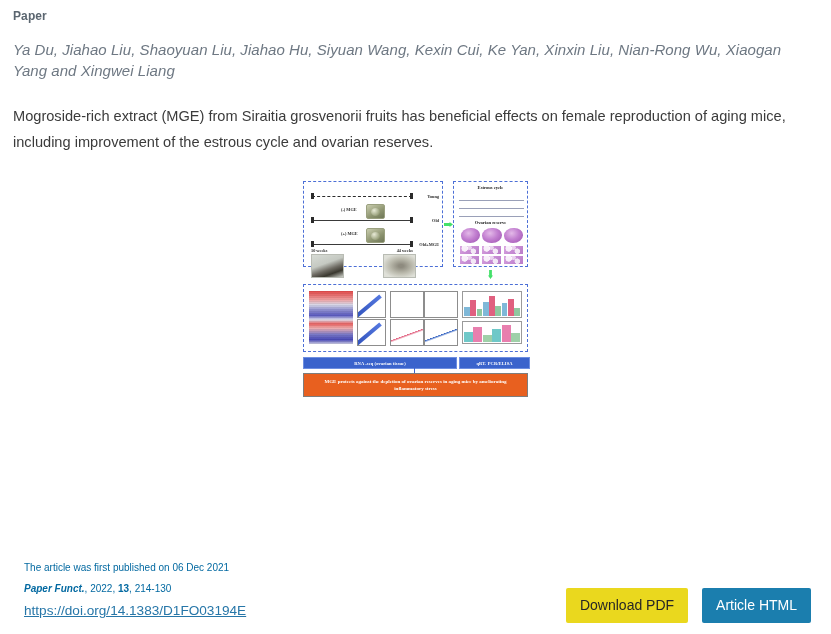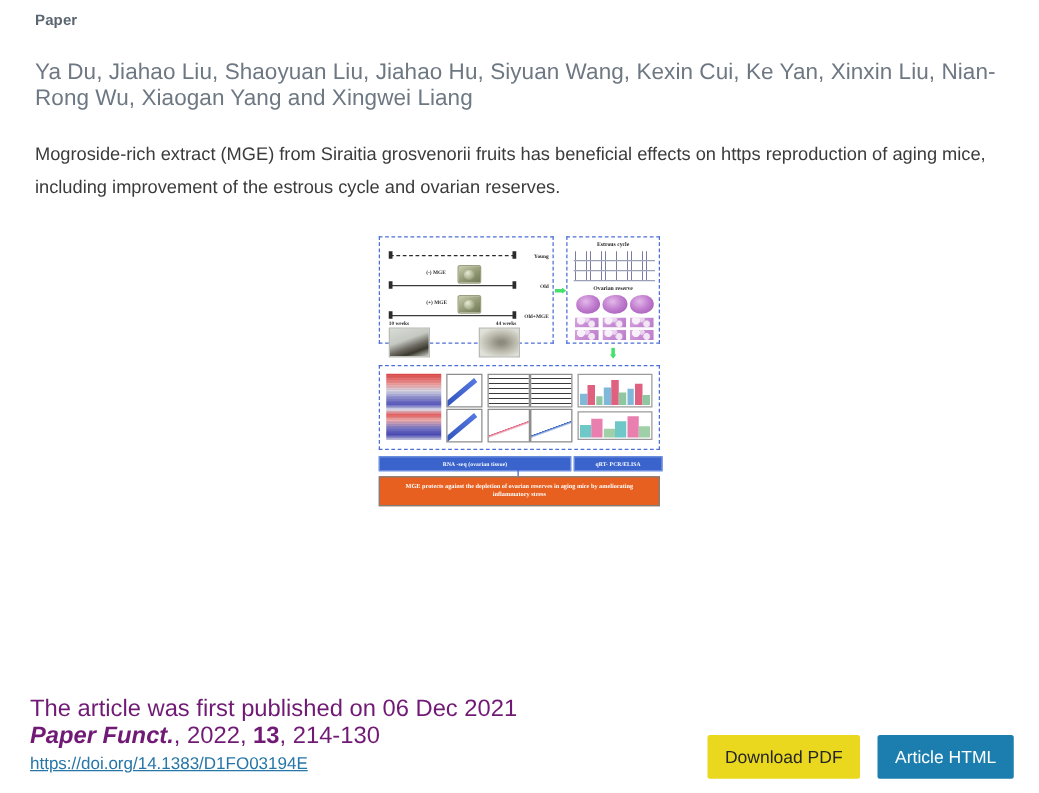--- a/index.html
+++ b/index.html
@@ -14,21 +14,21 @@
     overflow: hidden;
     font-family: "Liberation Sans", sans-serif;
     -webkit-font-smoothing: antialiased;
   }
 
   .page {
     position: relative;
     width: 831px;
     height: 634px;
     box-sizing: border-box;
-    padding: 0 28px;
+    padding: 0 13px;
   }
 
   
   .kicker {
     font-size: 12px;
     font-weight: bold;
     color: #5b6670;
     letter-spacing: 0.1px;
     padding-top: 9px;
     line-height: 14px;
@@ -41,26 +41,27 @@
     line-height: 32px;
     font-weight: bold;
     color: #343434;
     letter-spacing: -0.25px;
     max-width: 790px;
   }
   .title i { font-style: italic; }
 
   
   .authors {
-    margin-top: 24px;
-    font-size: 18px;
+    margin-top: 16px;
+    font-size: 15px;
     line-height: 21px;
     color: #6e7883;
     max-width: 800px;
     letter-spacing: 0.05px;
+    font-style: italic;
   }
 
   
   .abstract {
     margin-top: 22px;
     font-size: 14.6px;
     line-height: 26px;
     color: #3b3b3b;
     max-width: 790px;
   }
@@ -277,23 +278,23 @@
     padding: 0 6px;
   }
 
   
   .footer {
     position: absolute;
     left: 24px;
     top: 557px;
   }
   .pub-line {
-    font-size: 19px;
+    font-size: 10px;
     line-height: 21px;
-    color: #701a75;
+    color: #0369a1;
   }
   .pub-line .jrnl {
     font-weight: bold;
     font-style: italic;
   }
   .pub-line .vol { font-weight: bold; }
   .doi-link {
     display: inline-block;
     margin-top: 1px;
     font-size: 13.6px;
@@ -332,21 +333,21 @@
 </head>
 <body>
 
 <div class="page">
 
   <div class="kicker">Paper</div>
 
 
   <div class="authors">Ya Du, Jiahao Liu, Shaoyuan Liu, Jiahao Hu, Siyuan Wang, Kexin Cui, Ke Yan, Xinxin Liu, Nian-Rong Wu, Xiaogan Yang and Xingwei Liang</div>
 
-  <div class="abstract">Mogroside-rich extract (MGE) from Siraitia grosvenorii fruits has beneficial effects on https reproduction of aging mice, including improvement of the estrous cycle and ovarian reserves.</div>
+  <div class="abstract">Mogroside-rich extract (MGE) from Siraitia grosvenorii fruits has beneficial effects on female reproduction of aging mice, including improvement of the estrous cycle and ovarian reserves.</div>
 
   <div class="ga-wrap">
     <div class="ga">
 
       <div class="dashbox panel-design">
 
         <div class="tl-dash" style="top:14px;"></div>
         <div class="tl-cap l" style="left:7px; top:11px;"></div>
         <div class="tl-cap r" style="right:29px; top:11px;"></div>
         <div class="tl-grouplabel" style="top:11.5px;">Young</div>

